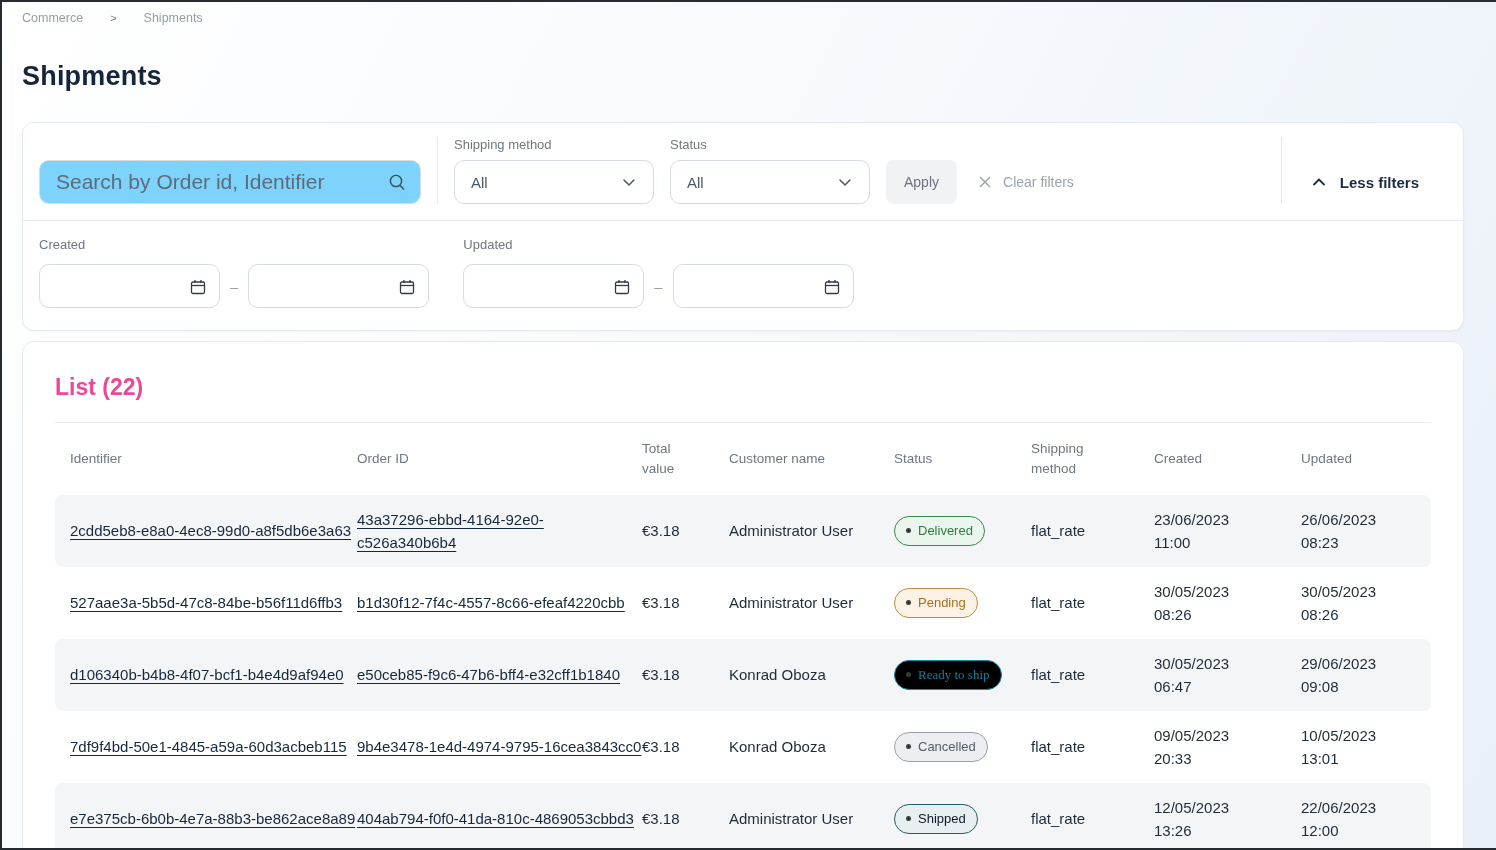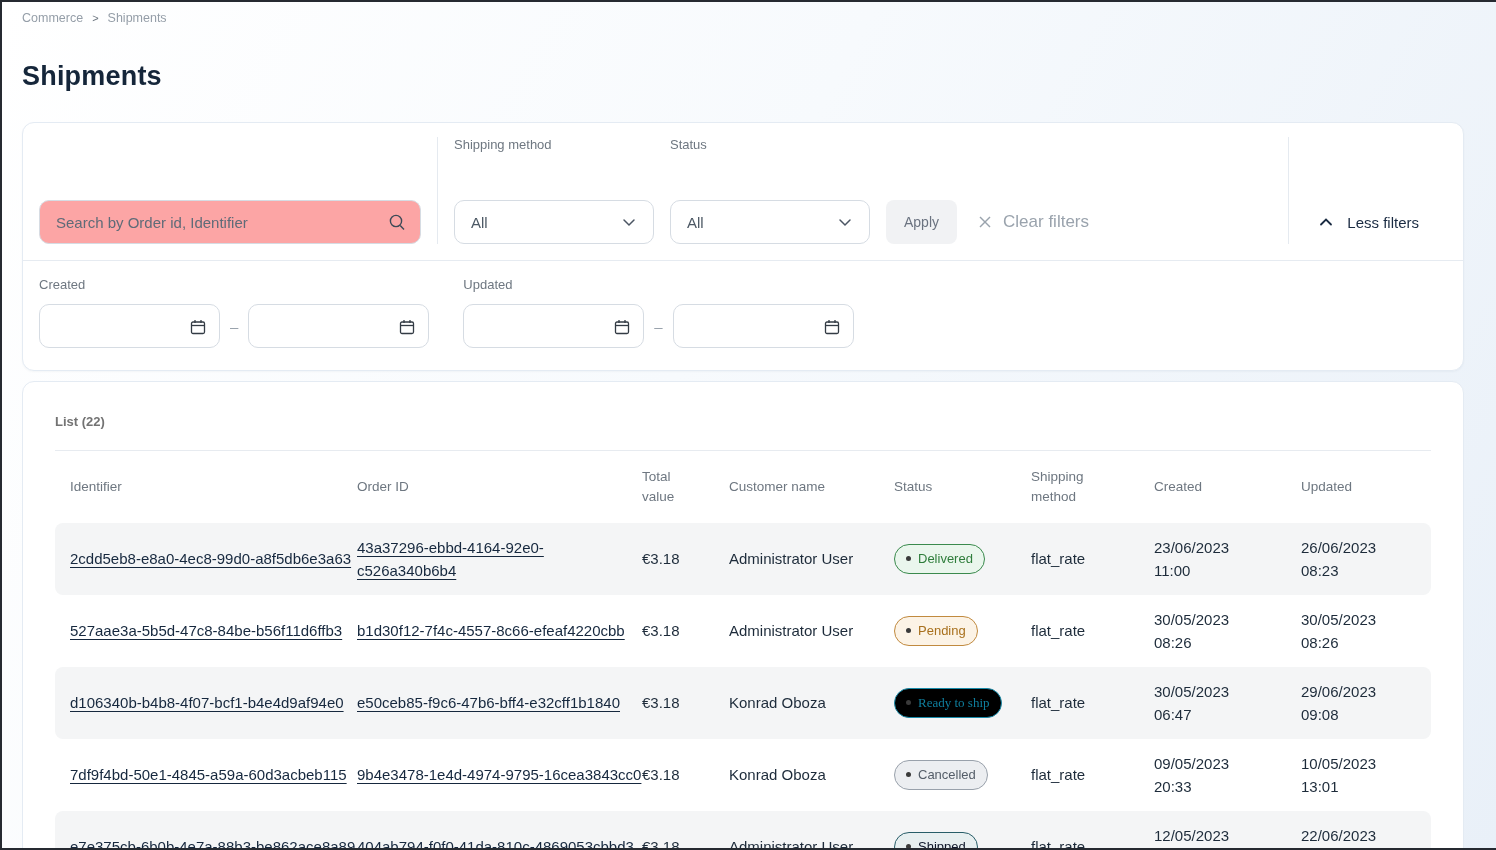--- a/index.html
+++ b/index.html
@@ -5,61 +5,61 @@
   * { margin:0; padding:0; box-sizing:border-box; }
   html,body { width:1496px; height:850px; overflow:hidden; }
   body {
     font-family:"Liberation Sans","DejaVu Sans",sans-serif;
     color:#16283e;
     background:linear-gradient(118deg,#ffffff 0%,#f7fafd 45%,#e9f0f8 100%);
     border-left:2px solid #262a31;
     border-top:2px solid #262a31;
     border-bottom:2px solid #262a31;
   }
-  .breadcrumb { padding:9px 0 0 20px; font-size:12.5px; color:#959ea8; display:flex; gap:9px; align-items:center; }
+  .breadcrumb { padding:9px 0 0 20px; font-size:12.5px; color:#959ea8; display:flex; gap:27px; align-items:center; }
   .breadcrumb .sep { font-size:11px; color:#6e7781; }
   .page-title { margin:36px 0 0 20px; font-size:27px; font-weight:700; color:#15263a; letter-spacing:.2px; }
 
   
   .filter-card {
     margin:30px 32px 0 20px;
     background:#fff;
     border:1px solid #e4ebf3;
     border-radius:12px;
     box-shadow:0 1px 2px rgba(16,42,67,.04);
   }
   .filter-top { display:flex; align-items:flex-end; padding:14px 16px 16px 16px; gap:16px; }
   .vsep { width:1px; align-self:stretch; background:#e5eaf0; }
   .field { display:flex; flex-direction:column; }
   .field label { font-size:13px; color:#6e7781; margin-bottom:8px; }
   .search-wrap { position:relative; width:382px; }
   .search-wrap input {
     width:100%; height:44px; border:1px solid #d6dce3; border-radius:10px;
-    padding:0 44px 0 16px; font-size:15px; color:#2c3a49; outline:none;
-    font-family:inherit; background:#fca5a5;
+    padding:0 44px 0 16px; font-size:21px; color:#2c3a49; outline:none;
+    font-family:inherit; background:#7dd3fc;
   }
   .search-wrap input::placeholder { color:#5f6b78; opacity:1; }
   .search-icon { position:absolute; right:14px; top:12px; }
   .select {
     width:200px; height:44px; border:1px solid #d6dce3; border-radius:10px;
     display:flex; align-items:center; justify-content:space-between;
-    padding:0 16px; font-size:15px; color:#4c5864; cursor:pointer; background:#fff;margin-top:40px;
+    padding:0 16px; font-size:15px; color:#4c5864; cursor:pointer; background:#fff;
   }
   .apply-btn {
     height:44px; padding:0 18px; border:none; border-radius:8px;
     background:#f1f2f4; color:#6b7380; font-size:14px; font-family:inherit; cursor:pointer;
   }
   .clear-btn {
     height:44px; display:flex; align-items:center; gap:10px; border:none; background:transparent;
-    color:#9aa3ad; font-size:17px; font-family:inherit; cursor:pointer; padding:0 4px;
+    color:#9aa3ad; font-size:14px; font-family:inherit; cursor:pointer; padding:0 4px;
   }
   .flex-spacer { flex:1; }
   .less-btn {
     height:44px; display:flex; align-items:center; gap:12px; border:none; background:transparent;
-    color:#1a2b42; font-size:15px; font-weight:400; font-family:inherit; cursor:pointer; padding:0 28px 0 12px;
+    color:#1a2b42; font-size:15px; font-weight:700; font-family:inherit; cursor:pointer; padding:0 28px 0 12px;
   }
   .filter-dates { border-top:1px solid #e6ebf1; padding:16px 16px 22px 16px; display:flex; gap:34px; }
   .date-group label { font-size:13px; color:#6e7781; display:block; margin-bottom:12px; }
   .date-pair { display:flex; align-items:center; gap:10px; }
   .date-input {
     position:relative; width:181px; height:44px; border:1px solid #d6dce3; border-radius:10px; background:#fff;
   }
   .date-input input {
     width:100%; height:100%; border:none; outline:none; background:transparent;
     border-radius:10px; padding:0 42px 0 14px; font-size:15px; font-family:inherit; color:#2c3a49;
@@ -70,21 +70,21 @@
   
   .list-card {
     margin:10px 32px 0 20px;
     background:#fff;
     border:1px solid #e4ebf3;
     border-radius:12px;
     padding:26px 32px 0 32px;
     height:520px;
     overflow:hidden;
   }
-  .list-title { font-size:13px; font-weight:700; color:#737373; margin:6px 0 21px 0; }
+  .list-title { font-size:23px; font-weight:700; color:#ec4899; margin:6px 0 21px 0; }
   .list-divider { border-bottom:1px solid #e7ebf0; }
   .grid {
     display:grid;
     grid-template-columns:287px 285px 87px 165px 137px 123px 147px minmax(0,1fr);
     align-items:center;
     padding:0 15px;
   }
   .table-header { height:72px; }
   .table-header .hcell { font-size:13.5px; color:#6e7781; line-height:1.45; }
   .table-header .hcell:nth-child(3) { max-width:46px; }

